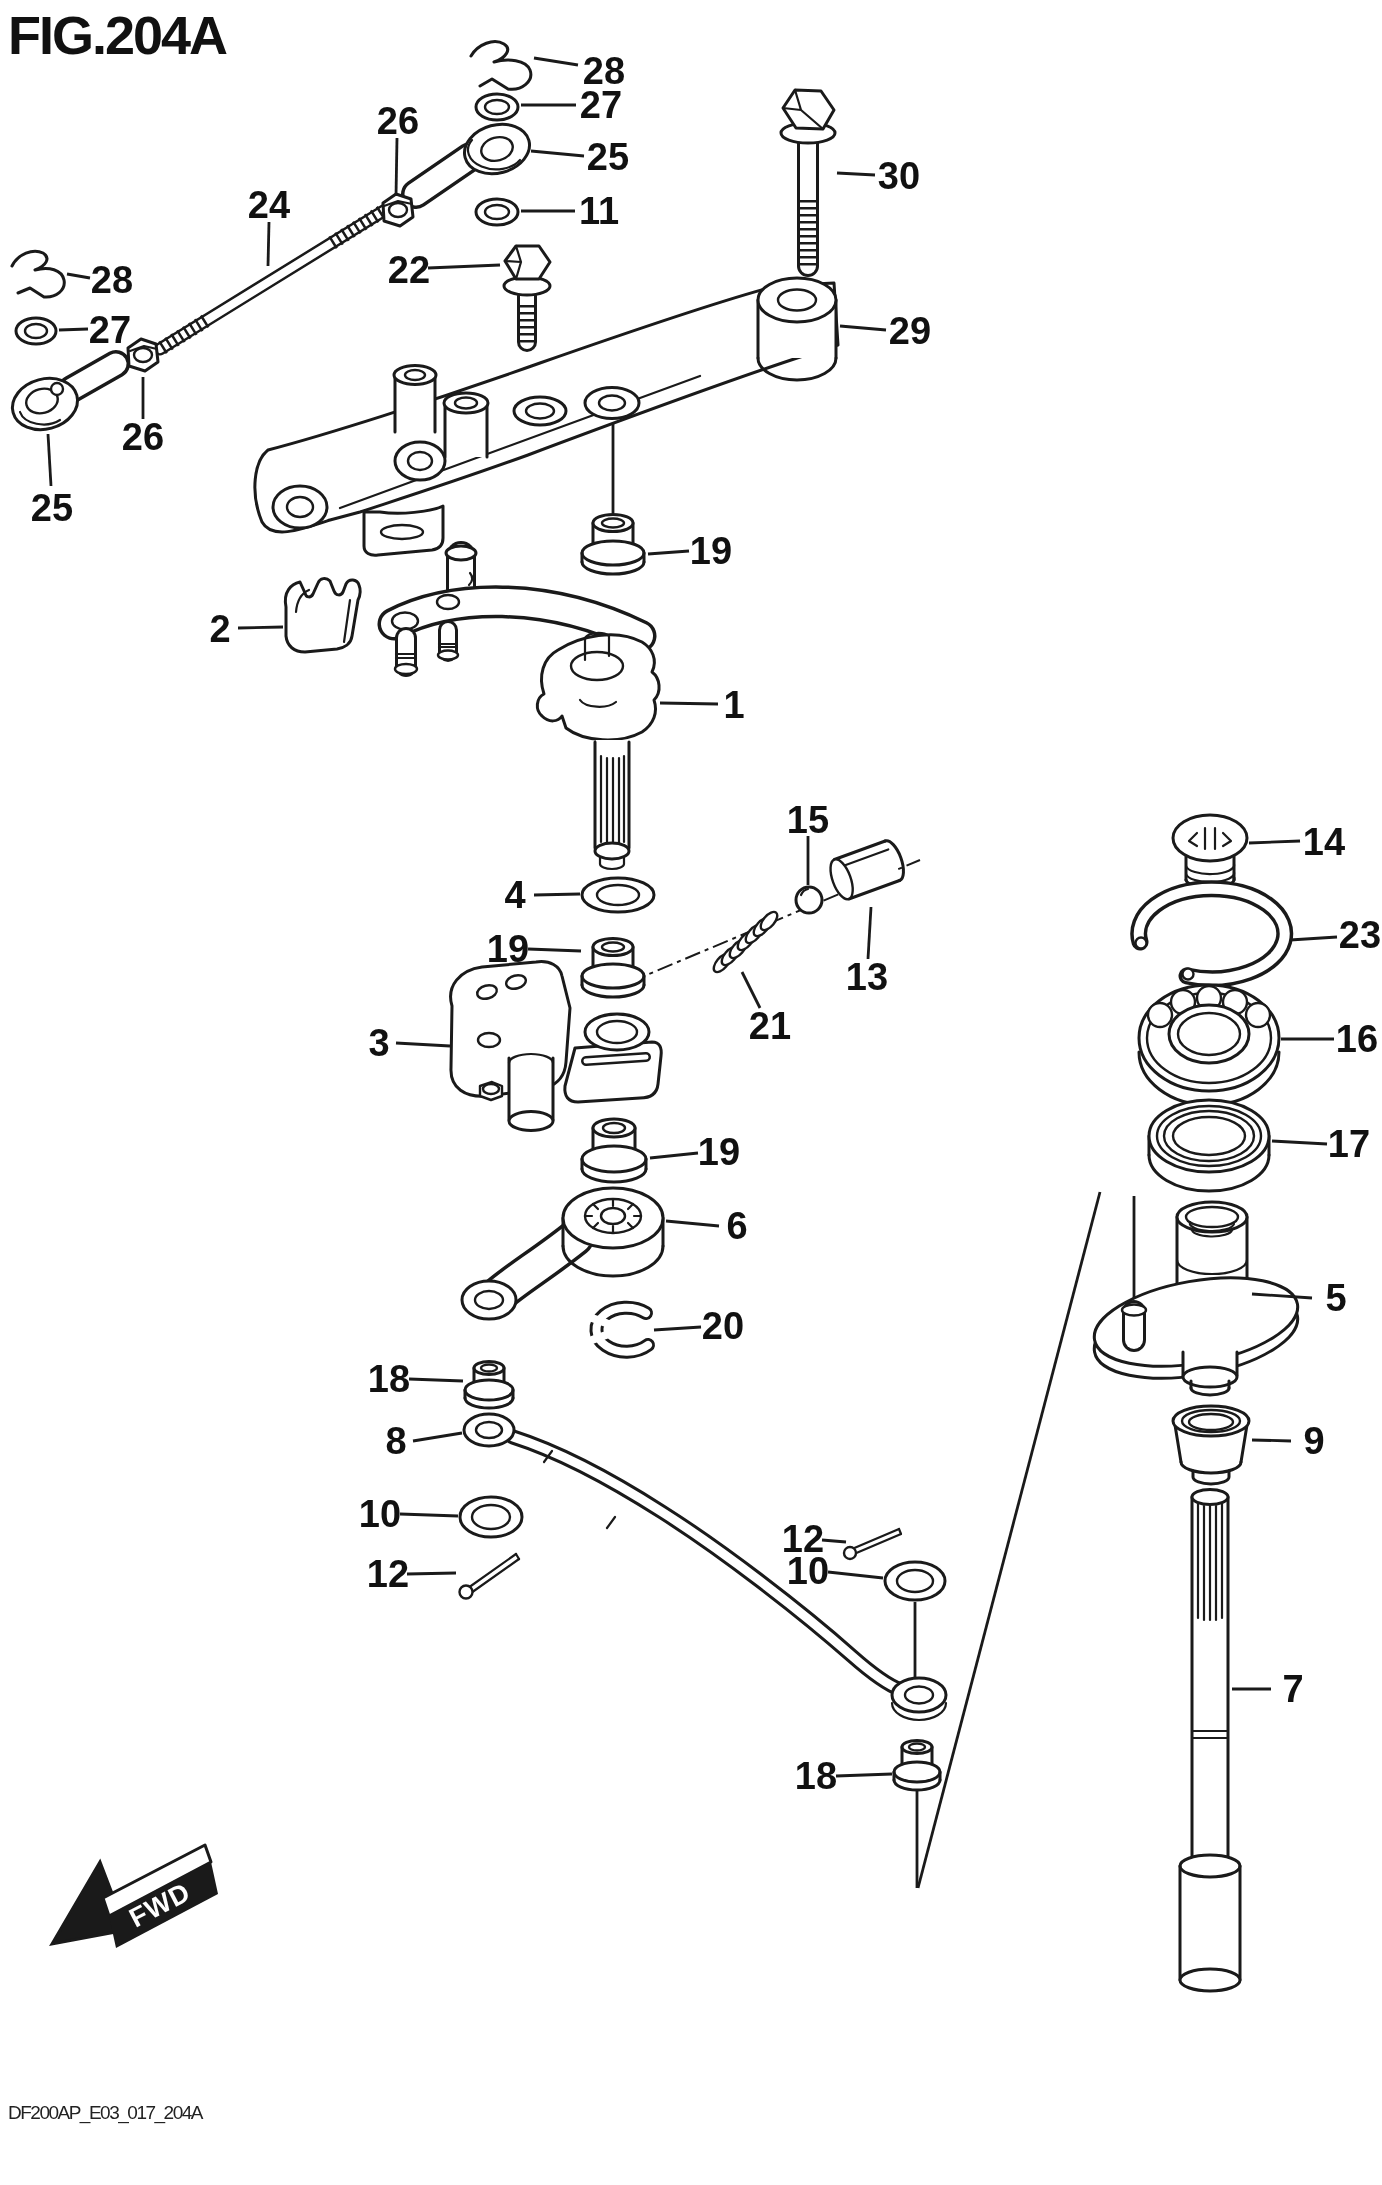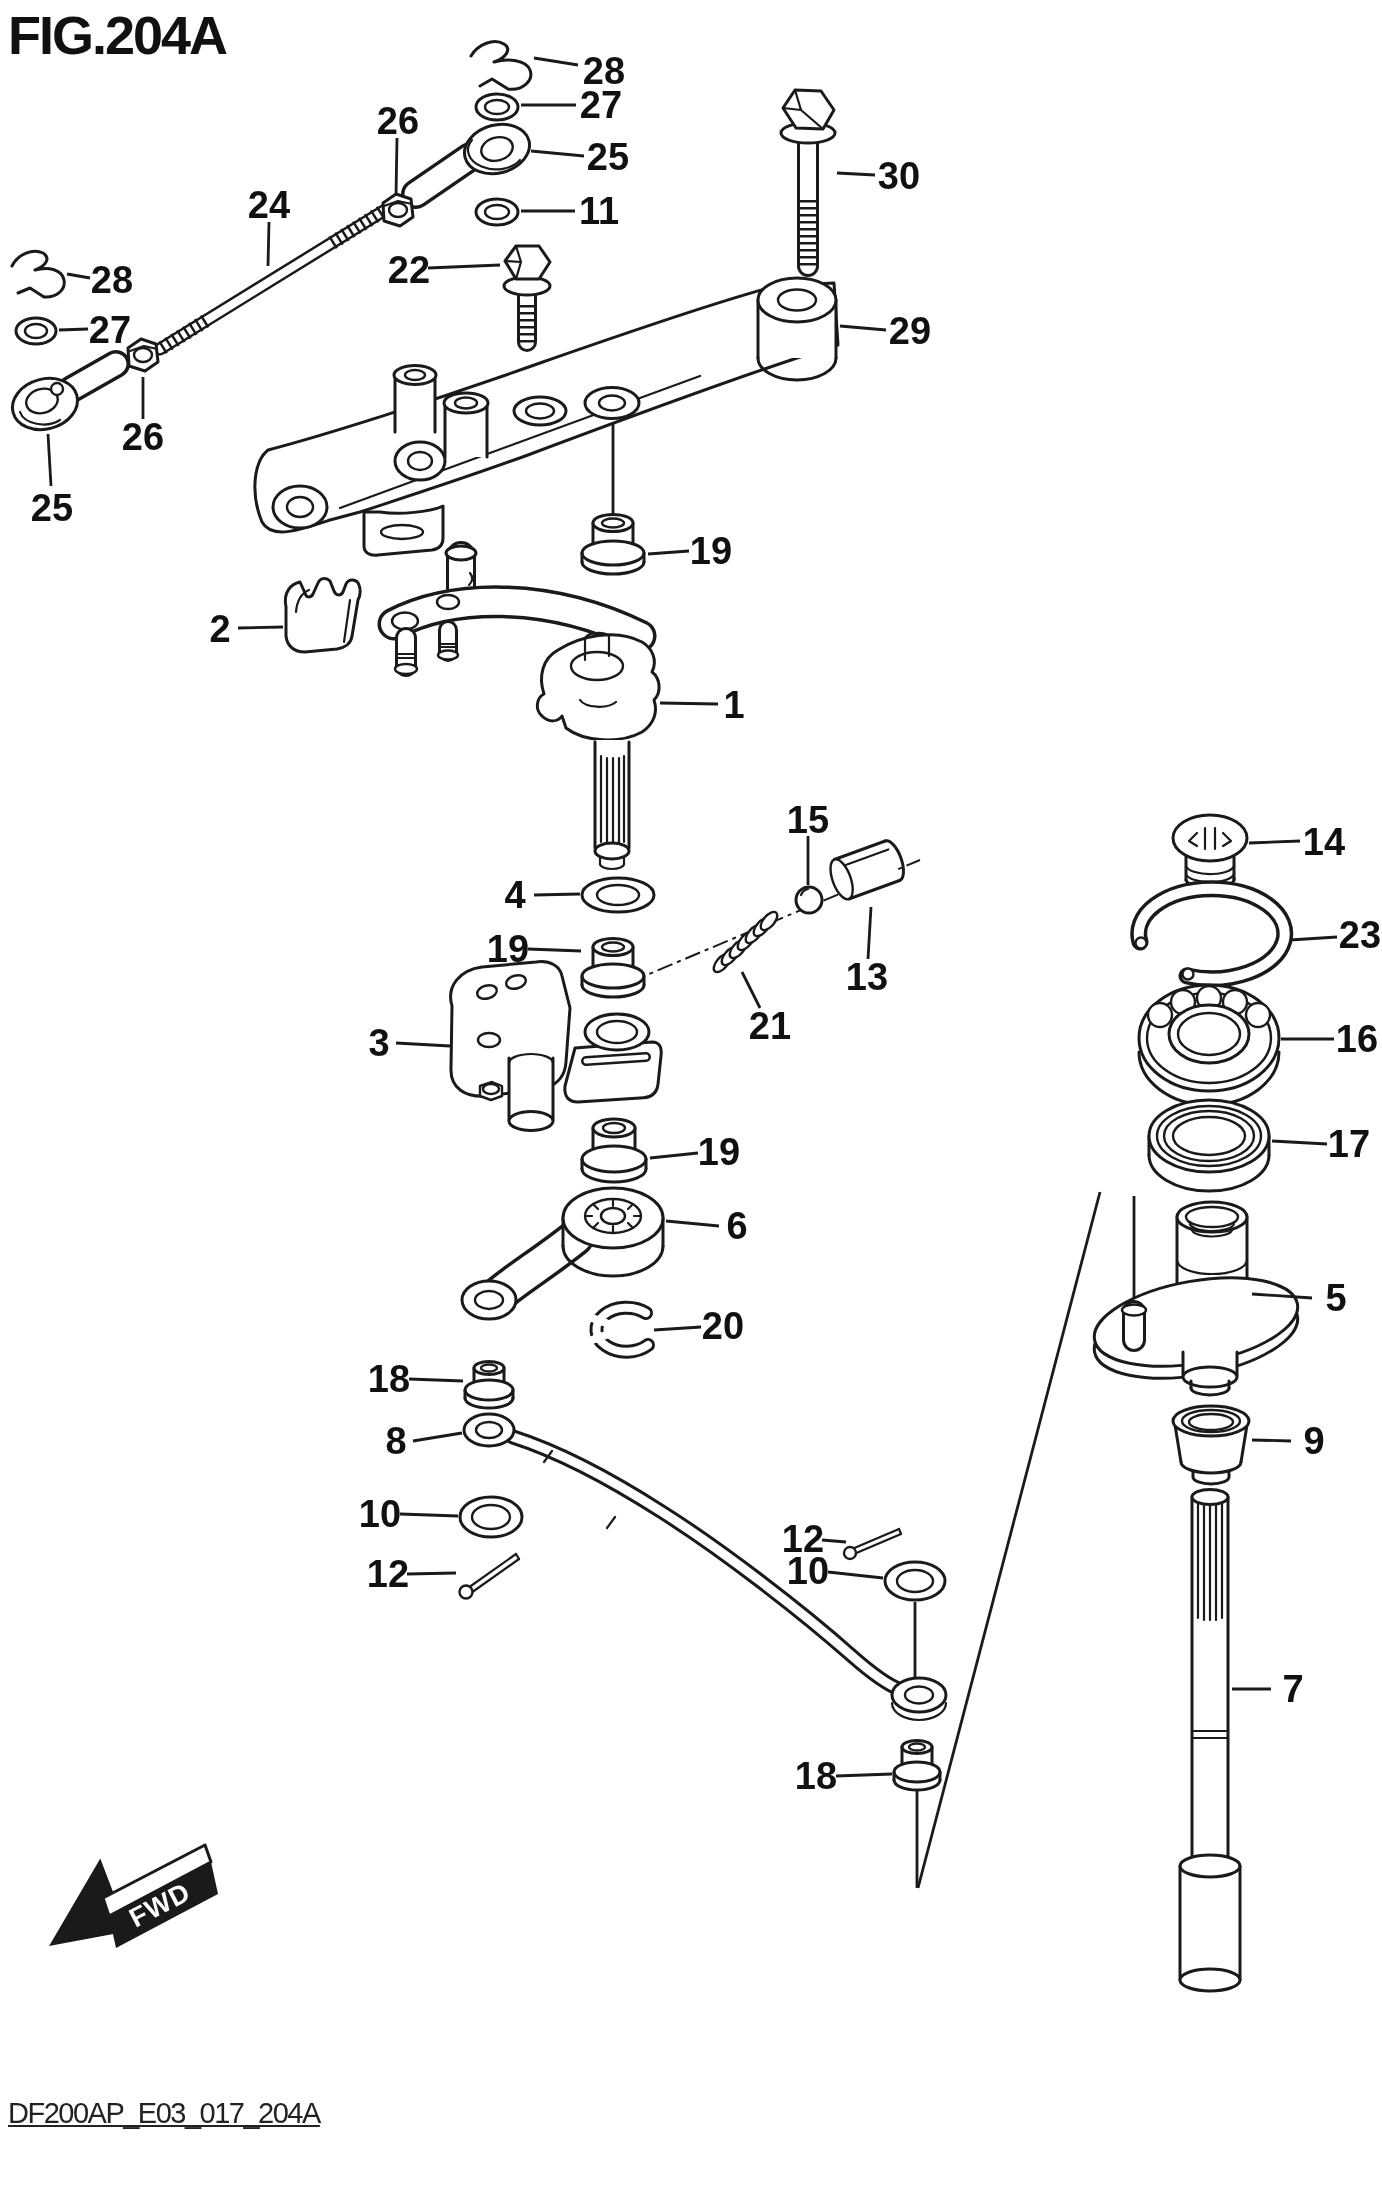--- a/index.html
+++ b/index.html
@@ -1,21 +1,21 @@
 <!DOCTYPE html>
 <html><head>
 <meta charset="utf-8">
 <style>
   html,body{margin:0;padding:0;background:#fff;}
   .page{position:relative;width:1382px;height:2185px;background:#fff;overflow:hidden;
         font-family:"Liberation Sans",sans-serif;}
   .fig-title{position:absolute;left:8px;top:4px;font-size:54px;font-weight:bold;
              letter-spacing:-2px;color:#111;}
   .footer{position:absolute;left:8px;top:2092px;color:#222;}
-  .footer div{font-size:29px;letter-spacing:-1.5px;line-height:42px;text-decoration:underline;}
+  .footer div{font-size:19px;letter-spacing:-1.5px;line-height:42px;}
   svg{position:absolute;left:0;top:0;}
   .ol{fill:#fff;stroke:#1a1a1a;stroke-width:3;stroke-linejoin:round;}
   .ol2{fill:#fff;stroke:#1a1a1a;stroke-width:2.4;stroke-linejoin:round;}
   .ln{fill:none;stroke:#1a1a1a;stroke-width:3;stroke-linecap:round;stroke-linejoin:round;}
   .thin{stroke-width:2.2;}
   .wfill{fill:#fff;stroke:none;}
   .barb{fill:none;stroke:#1a1a1a;stroke-linecap:round;}
   .barw{fill:none;stroke:#fff;stroke-linecap:round;}
   .thr{fill:none;stroke:#1a1a1a;stroke-dasharray:2.5 4.5;}
   .lead{stroke:#1a1a1a;stroke-width:2.8;}

